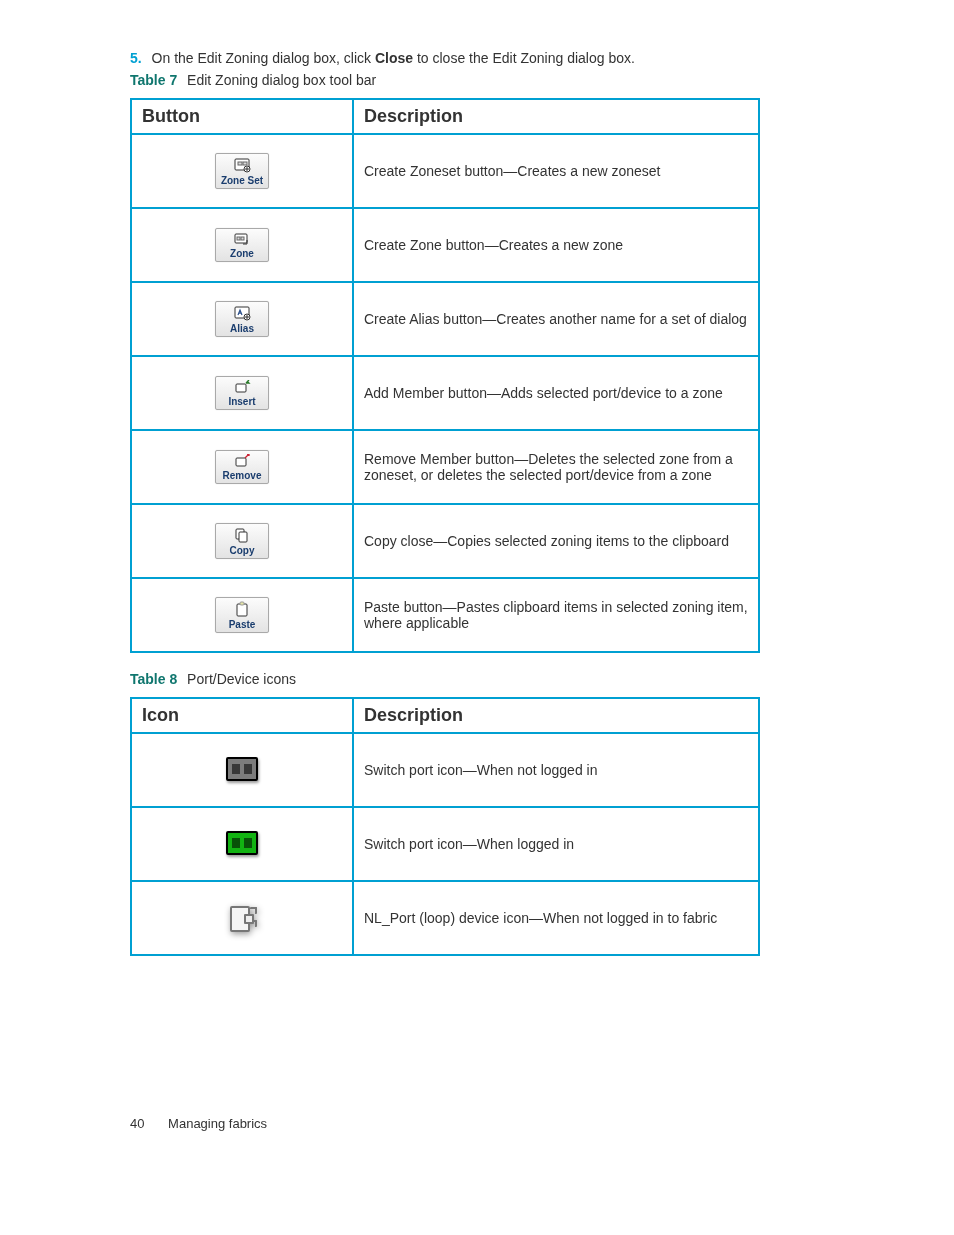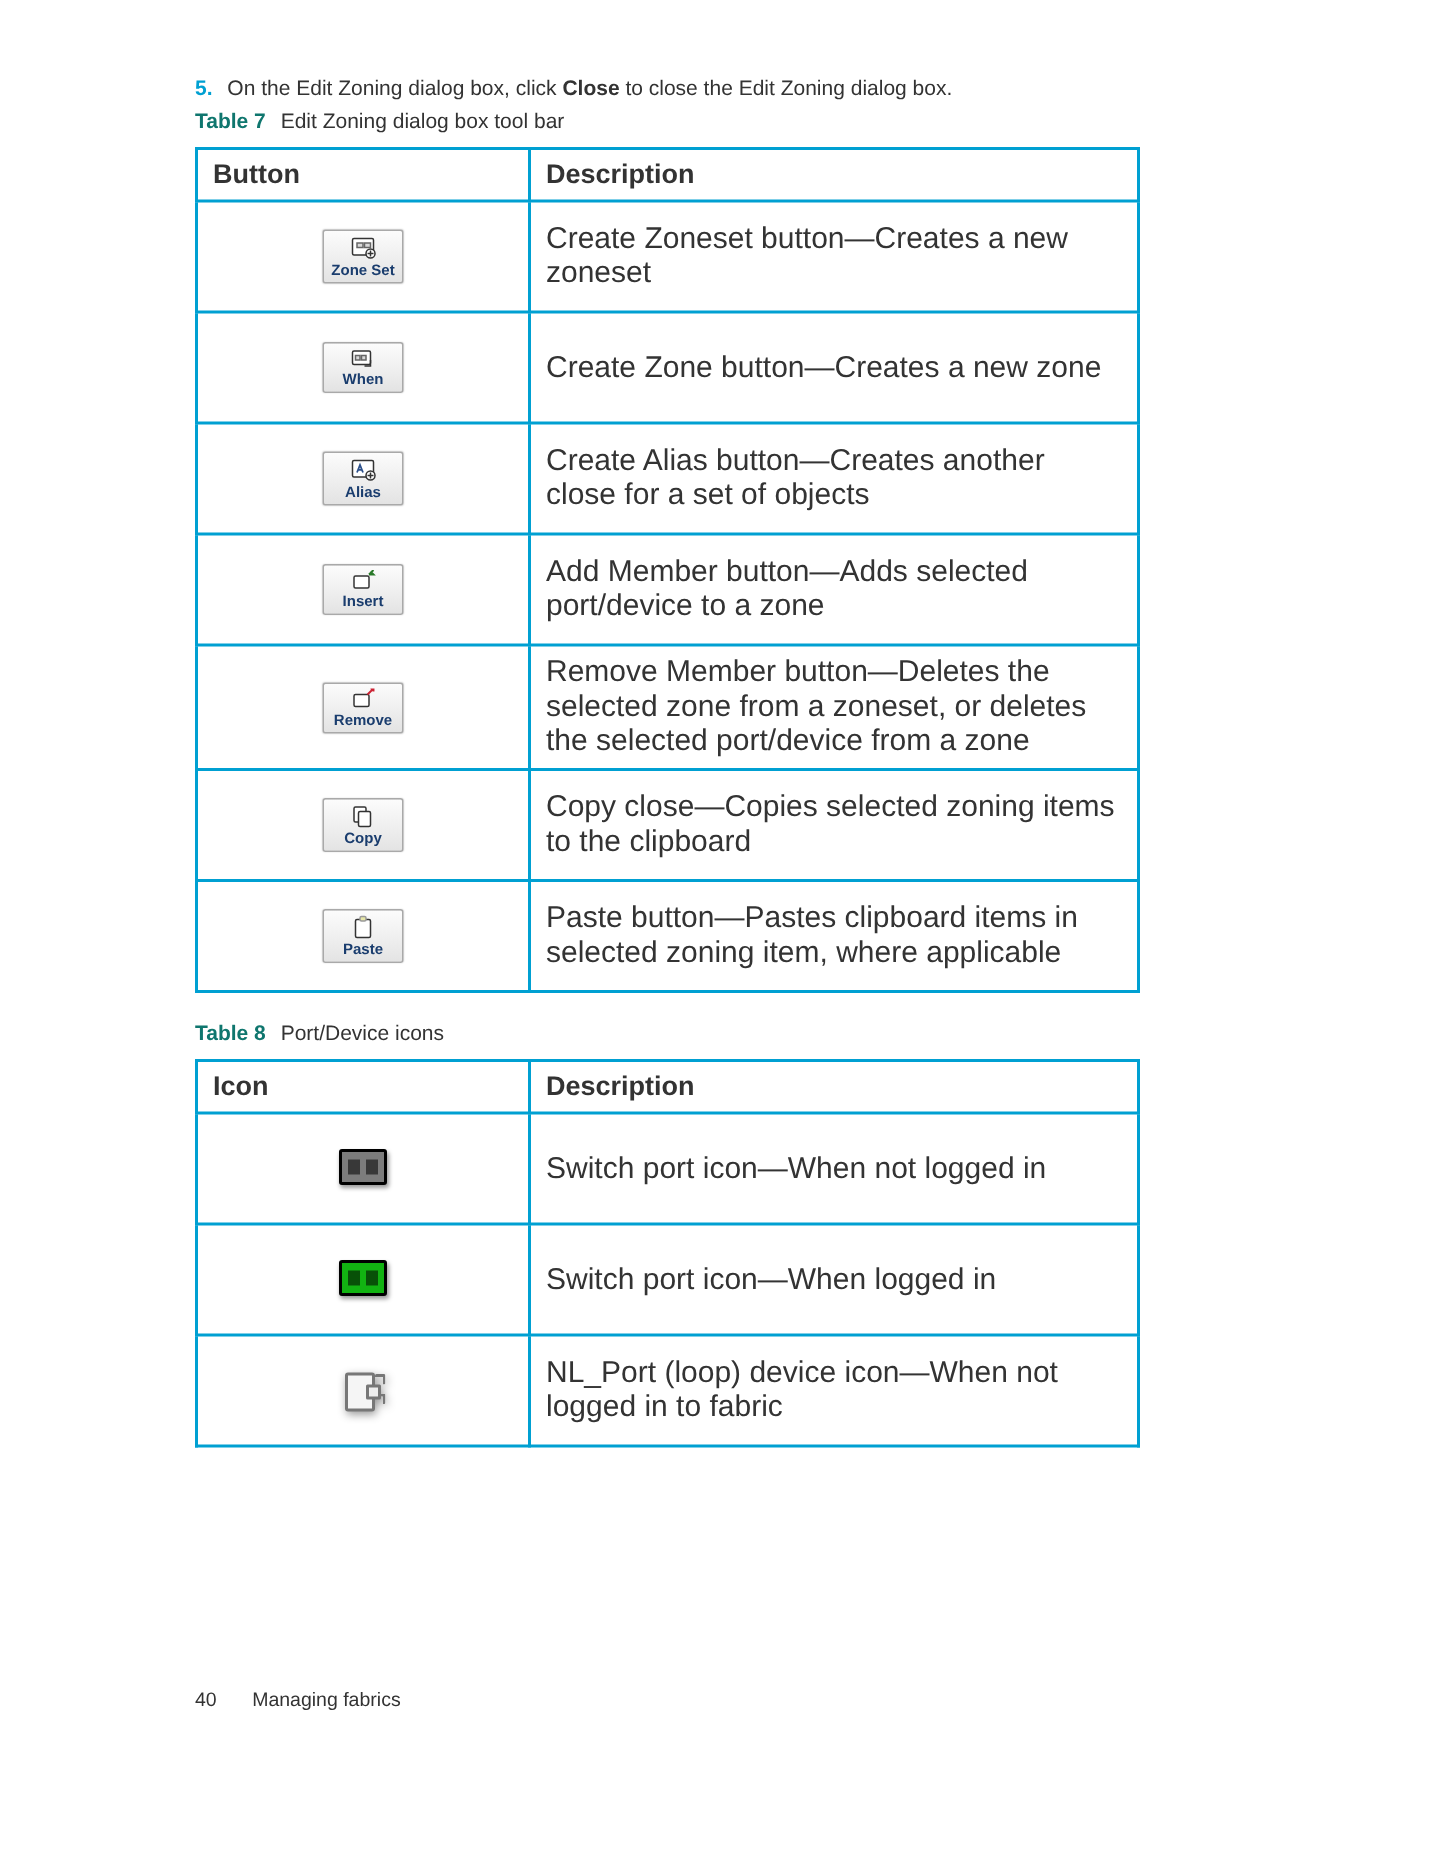--- a/index.html
+++ b/index.html
@@ -47,21 +47,21 @@
     font-size: 18px;
     background: #fff;
   }
   td.btncell {
     width: 200px;
     text-align: center;
     vertical-align: middle;
     height: 60px;
   }
   td.desccell {
-    font-size: 20px;
+    font-size: 14px;
   }
   .toolbar-btn {
     display: inline-block;
     width: 52px;
     background: linear-gradient(#fcfcfc, #e3e3e3);
     border: 1px solid #a9a9a9;
     border-radius: 2px;
     padding: 3px 0 2px 0;
     font-size: 10px;
     color: #1a3d6e;
@@ -186,40 +186,40 @@
 
   <tr>
     <td class="btncell">
       <span class="toolbar-btn">
         <svg width="18" height="14" viewBox="0 0 18 14">
           <rect x="2" y="2" width="12" height="9" rx="1" fill="#fff" stroke="#333"></rect>
           <rect x="4" y="5" width="3" height="3" fill="#d9d9d9" stroke="#666"></rect>
           <rect x="8" y="5" width="3" height="3" fill="#d9d9d9" stroke="#666"></rect>
           <path d="M14 8 L14 12 L10 12" fill="none" stroke="#333"></path>
         </svg>
-        <span>When</span>
+        <span>Zone</span>
       </span>
     </td>
     <td class="desccell">Create Zone button—Creates a new zone</td>
   </tr>
 
   <tr>
     <td class="btncell">
       <span class="toolbar-btn">
         <svg width="18" height="16" viewBox="0 0 18 16">
           <rect x="2" y="2" width="14" height="11" rx="1" fill="#fff" stroke="#333"></rect>
           <path d="M5 10 L7 5 L9 10 M5.8 8.2 H8.2" fill="none" stroke="#2b4f8a" stroke-width="1.2"></path>
           <circle cx="14" cy="12" r="3" fill="#fff" stroke="#333"></circle>
           <line x1="14" y1="10" x2="14" y2="14" stroke="#333"></line>
           <line x1="12" y1="12" x2="16" y2="12" stroke="#333"></line>
         </svg>
         <span>Alias</span>
       </span>
     </td>
-    <td class="desccell">Create Alias button—Creates another close for a set of objects</td>
+    <td class="desccell">Create Alias button—Creates another name for a set of dialog</td>
   </tr>
 
   <tr>
     <td class="btncell">
       <span class="toolbar-btn">
         <svg width="18" height="14" viewBox="0 0 18 14">
           <rect x="3" y="4" width="10" height="8" rx="1" fill="#fff" stroke="#333"></rect>
           <path d="M13 3 L16 0 M14 1 L16 3 L13 3" fill="none" stroke="#2a7a2a" stroke-width="1.3"></path>
         </svg>
         <span>Insert</span>

